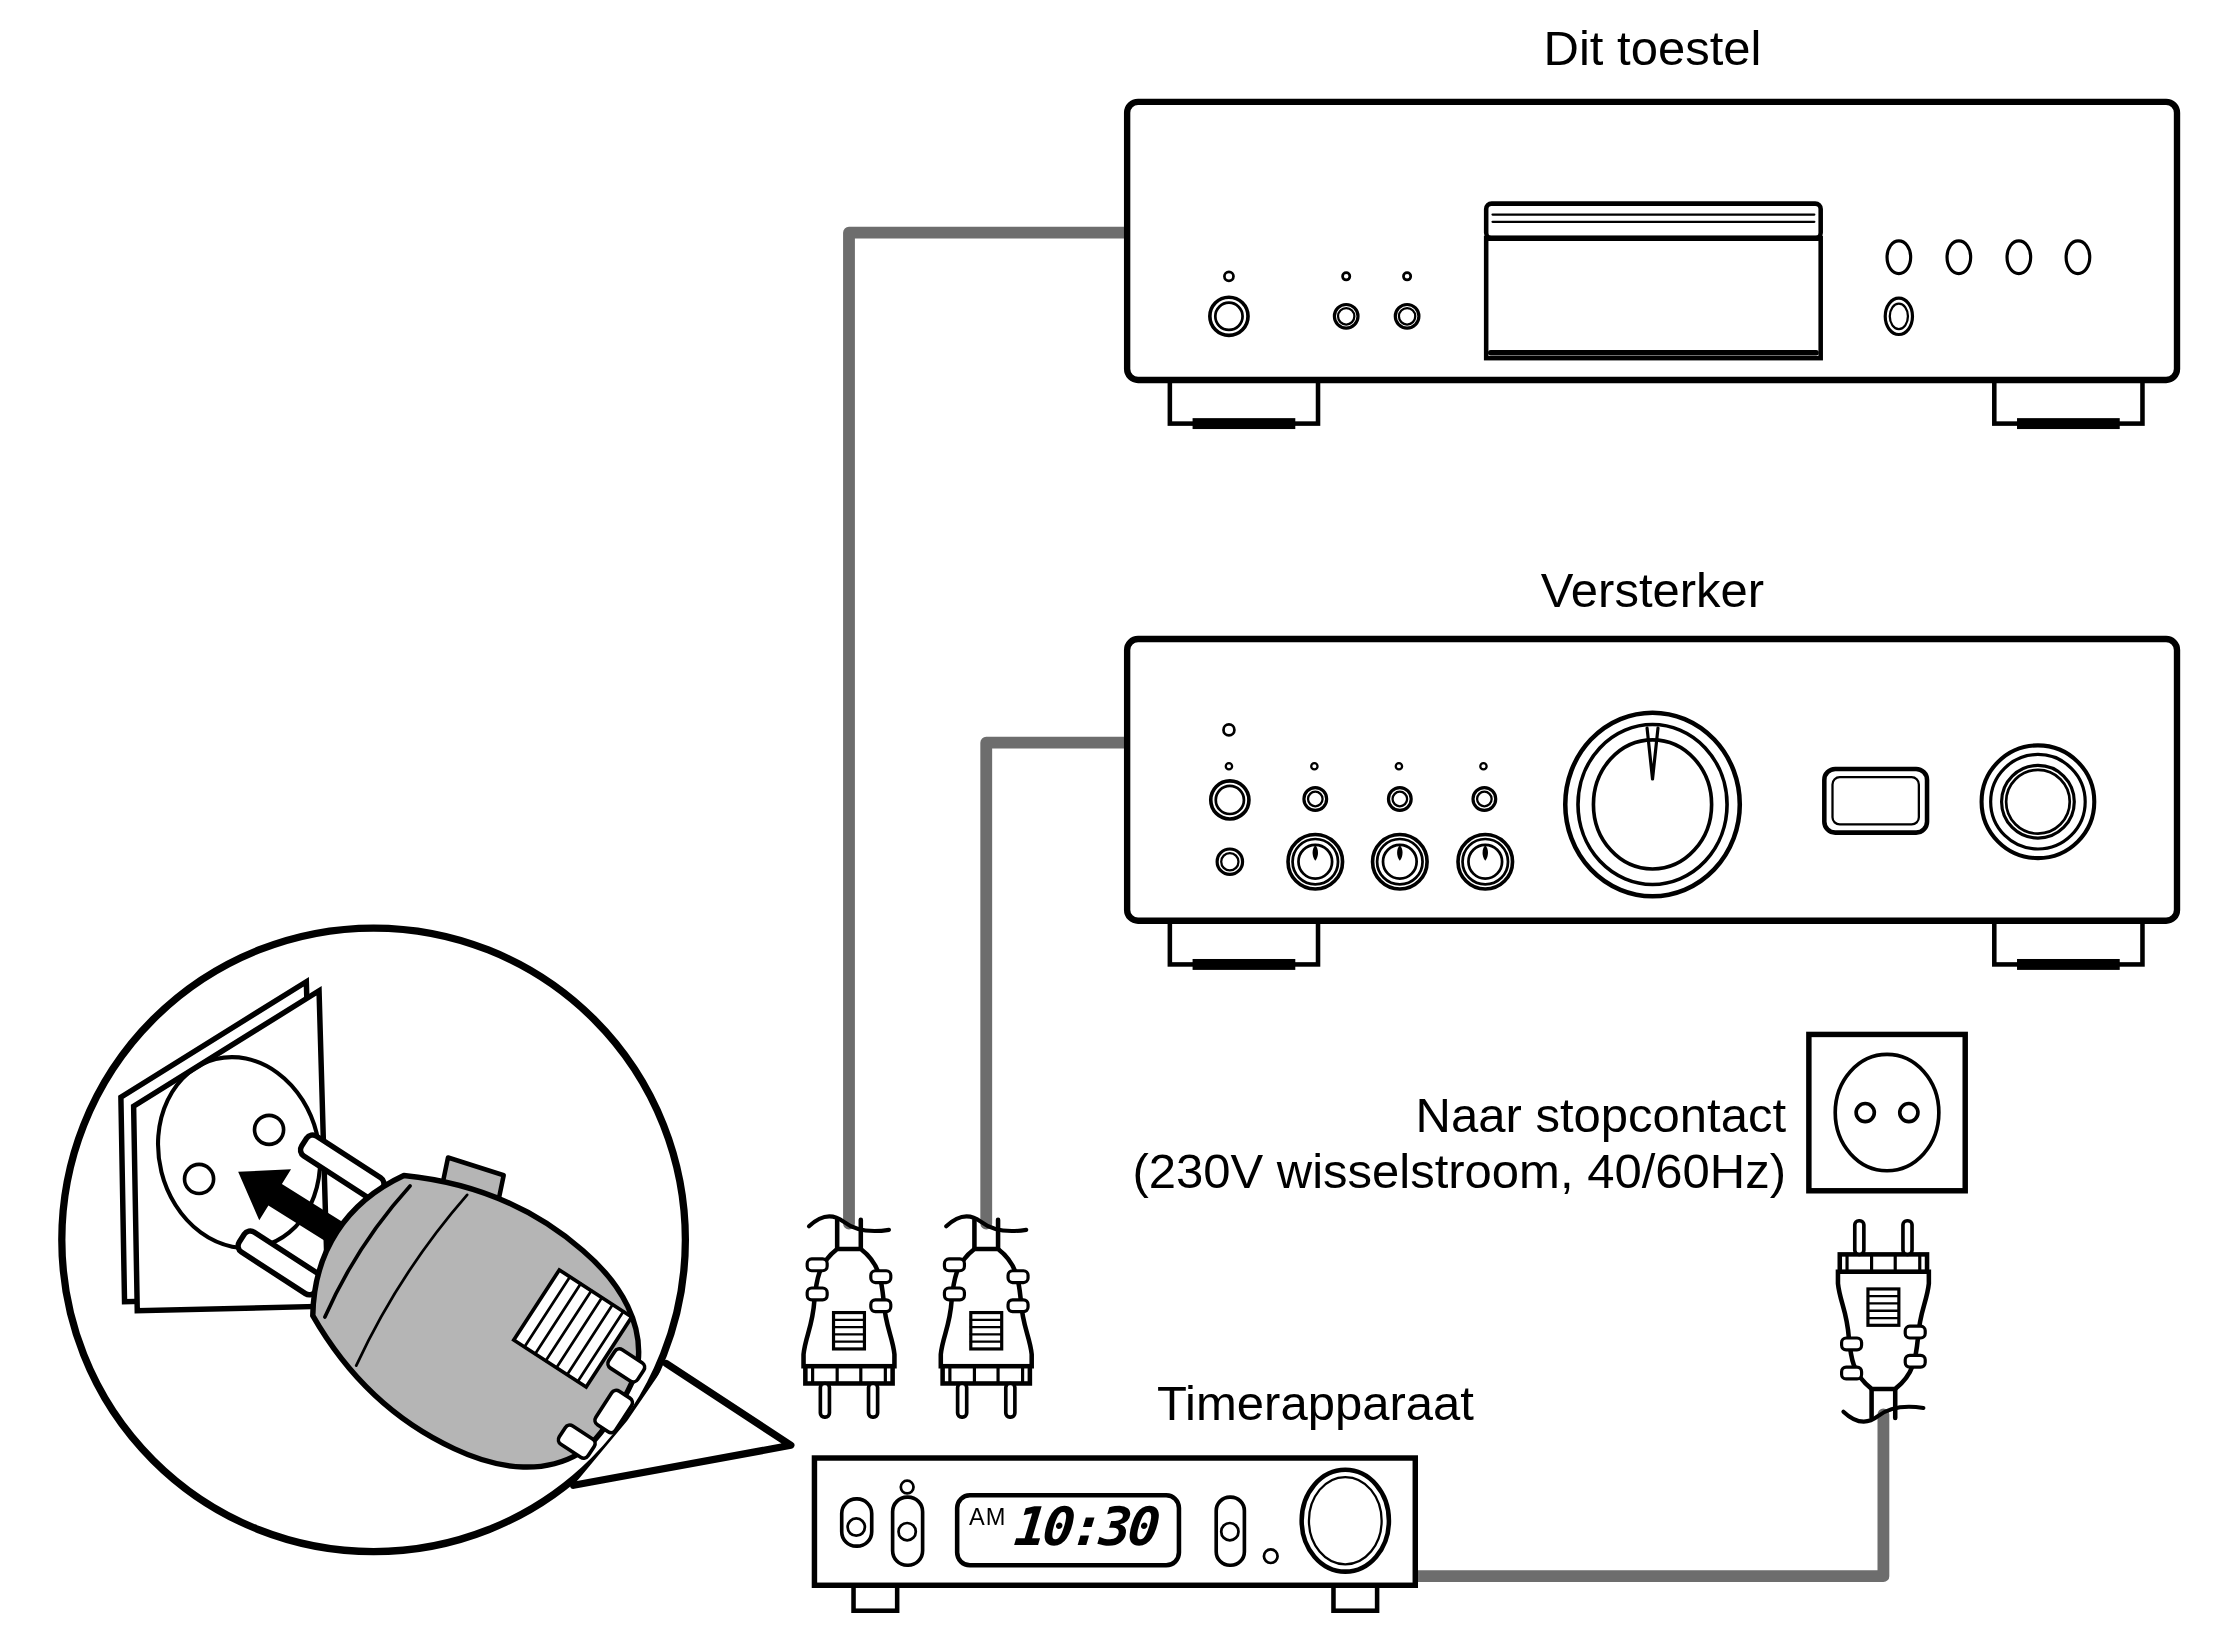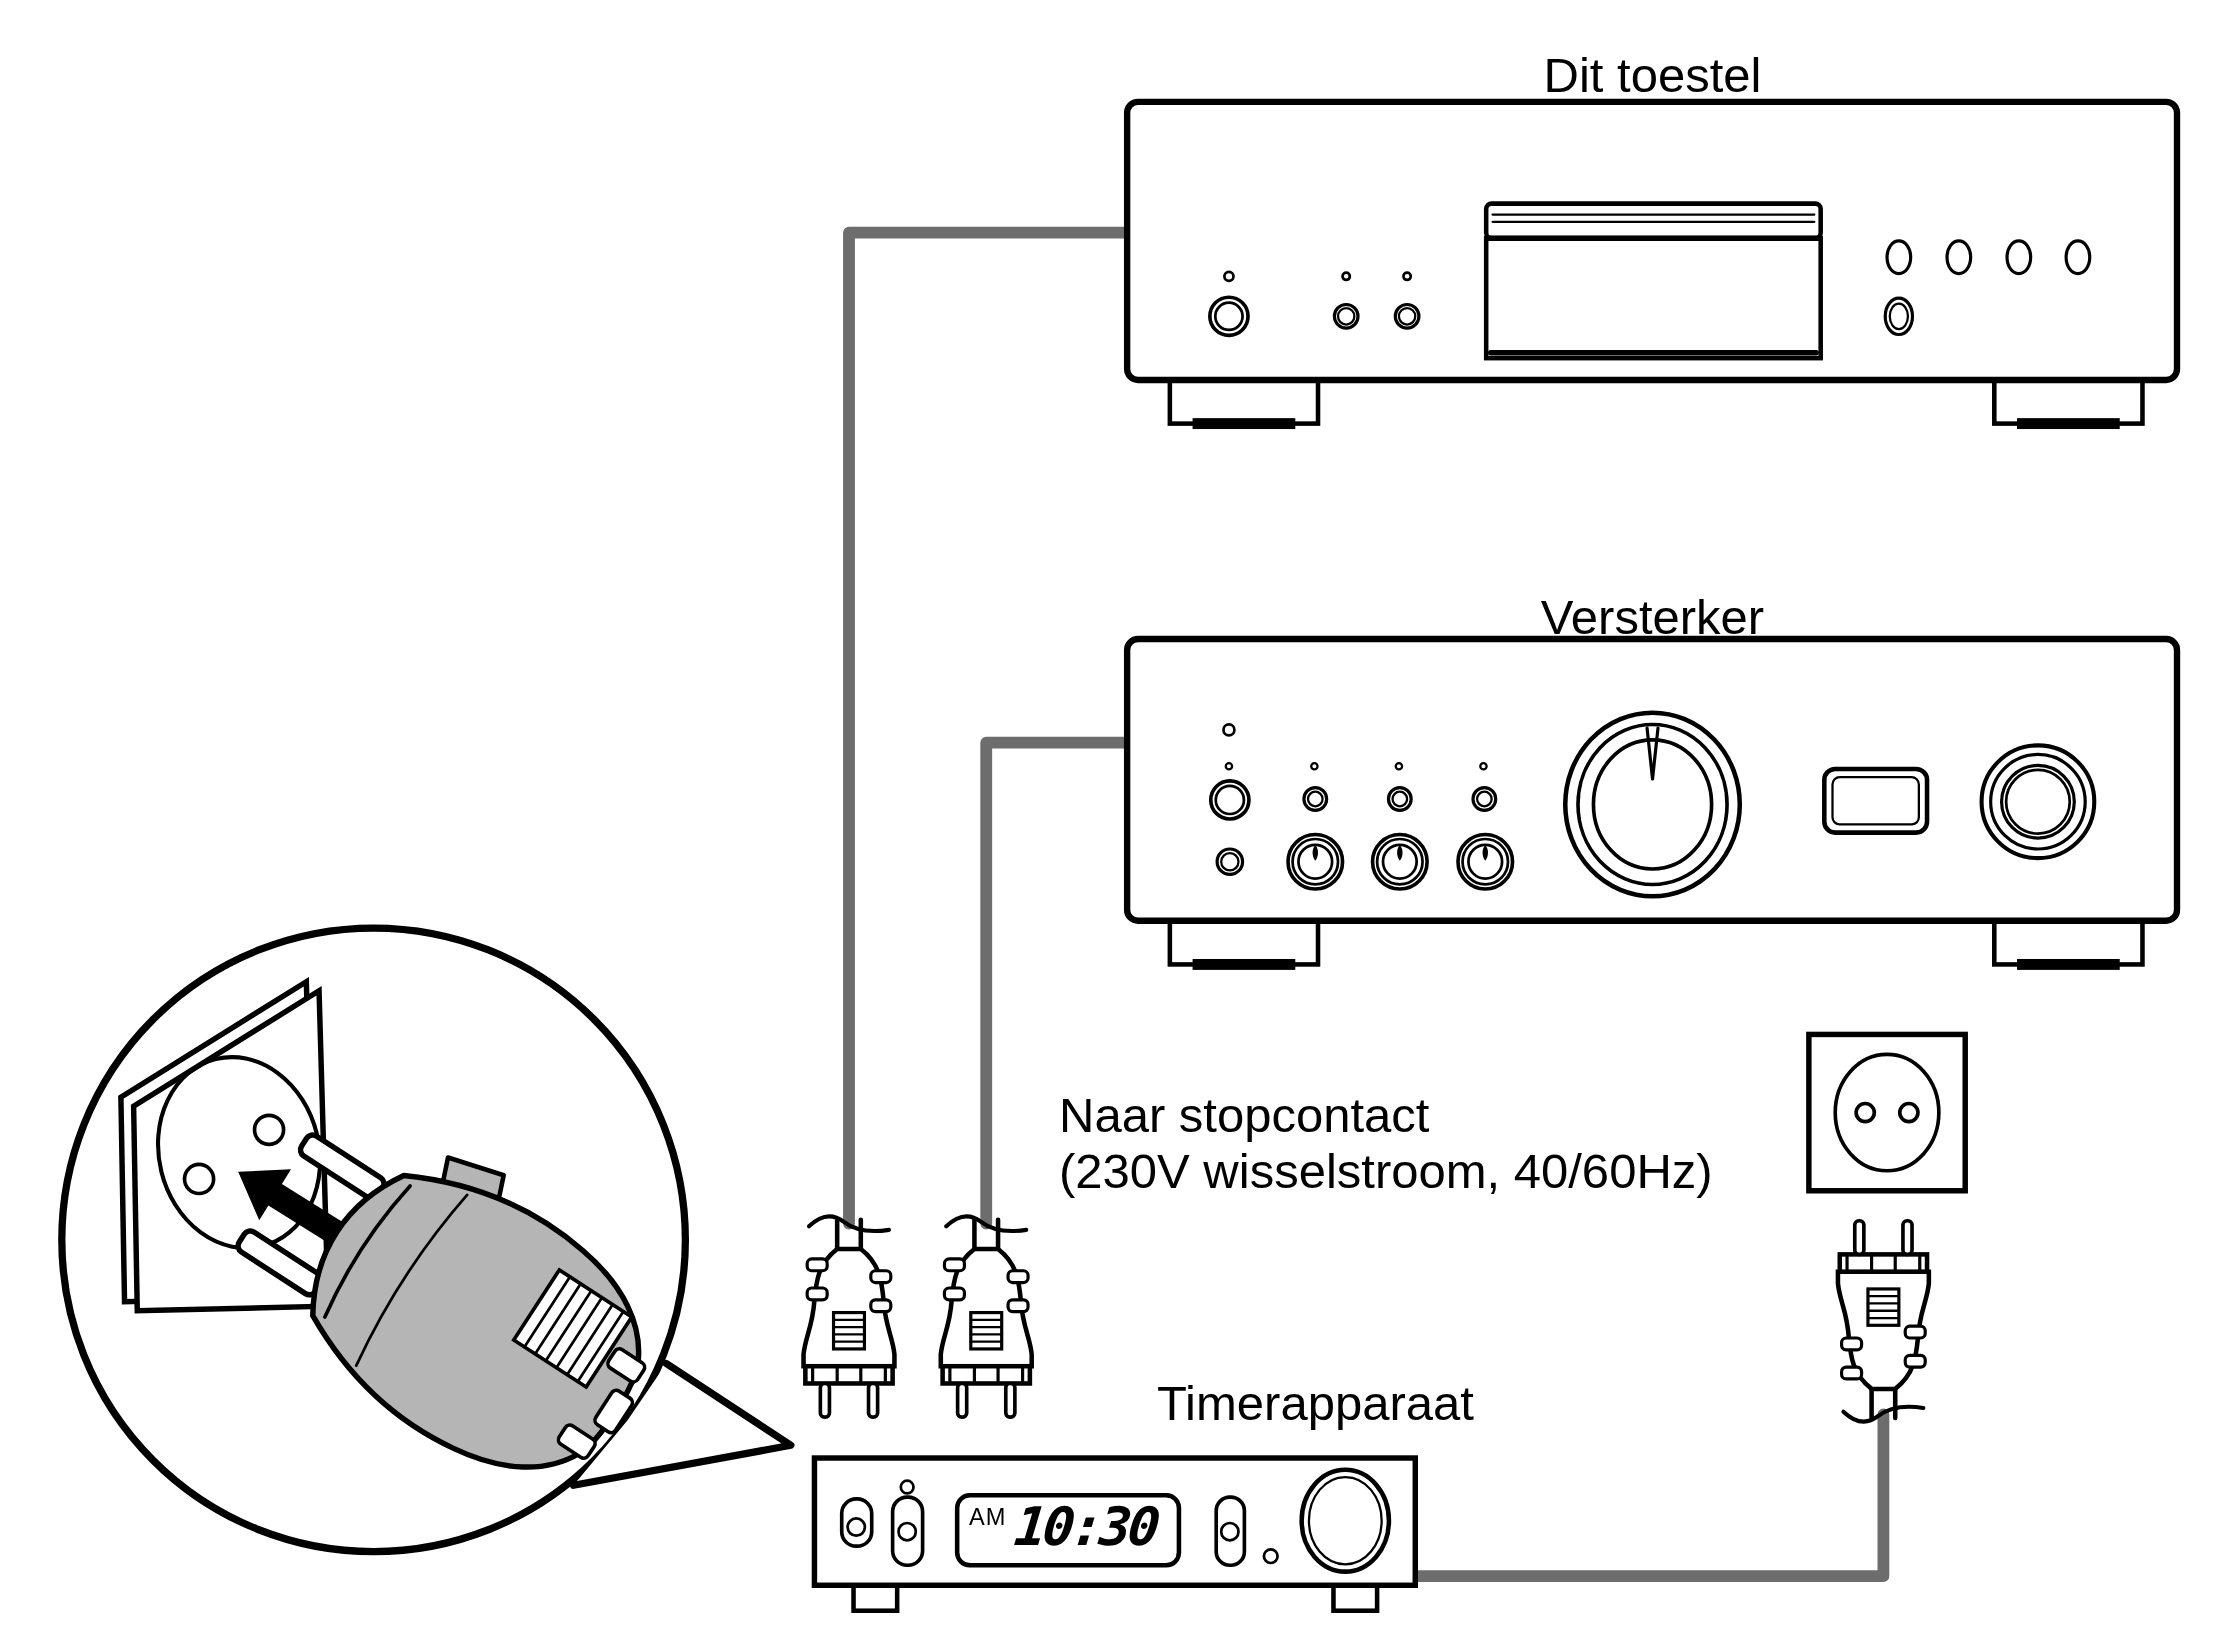--- a/index.html
+++ b/index.html
@@ -11,22 +11,22 @@
     overflow:hidden;
   }
   #art{position:absolute;left:0;top:0;}
   .label{
     position:absolute;
     color:#000;
     font-size:49px;
     line-height:56px;
     white-space:nowrap;
   }
-  .label.center{text-align:center;margin-top:27px;}
-  .label.right{text-align:left;}
+  .label.center{text-align:center;}
+  .label.right{text-align:right;}
   .clock-am{
     position:absolute;
     left:969px;top:1504px;
     font-size:23.6px;font-weight:normal;color:#000;
     letter-spacing:0.9px;
   }
   .clock-time{
     position:absolute;
     left:1015px;top:1496px;
     width:164px;

